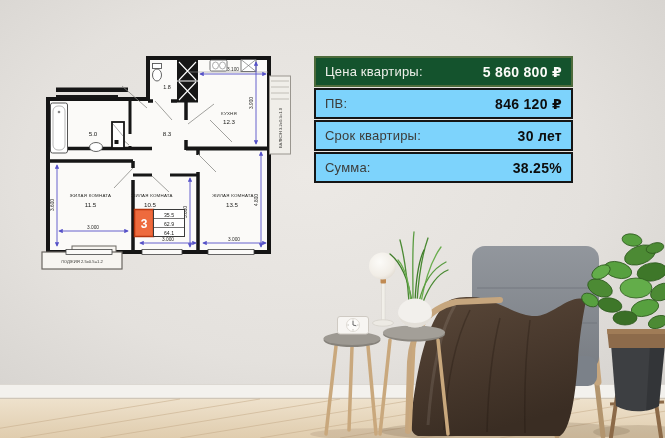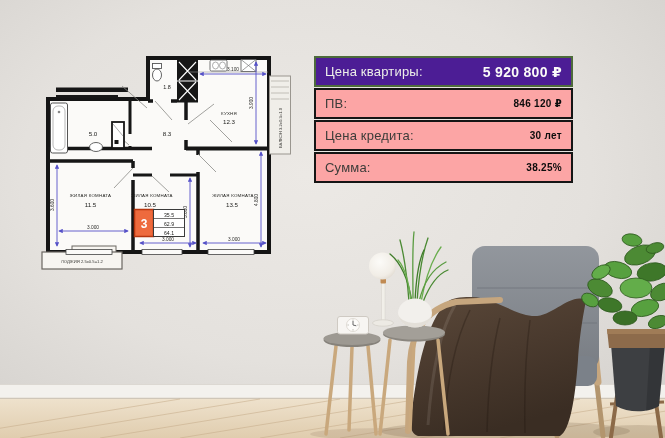--- a/index.html
+++ b/index.html
@@ -14,25 +14,25 @@
   .rlabel{font-size:4.4px;fill:#22221f;letter-spacing:.25px}
   .rarea{font-size:6.2px;fill:#1c1c1a}
   .rsmall{font-size:5.4px;fill:#1c1c1a}
   .dim{font-size:4.8px;fill:#2e2e2c}
   .tiny{font-size:4.2px;fill:#3a3a37}
   .stampnum{font-size:12px;font-weight:700;fill:#ffffff}
   .stampval{font-size:5.2px;fill:#222220}
   
   .price-table{position:absolute;left:314px;top:56px;width:259px}
   .pt-row,.pt-header{display:flex;justify-content:space-between;align-items:center;
-    height:27px;border:2px solid #151515;background:#fca5a5;margin-bottom:1px;padding:0 9px}
-  .pt-header{background:#4c1d95;border-color:#4d6b3b}
+    height:27px;border:2px solid #151515;background:#7dd3fc;margin-bottom:1px;padding:0 9px}
+  .pt-header{background:#14532d;border-color:#4d6b3b}
   .pt-label{font-size:13px;color:#3c3c39;letter-spacing:.2px;white-space:nowrap}
   .pt-header .pt-label{color:#edefe9}
-  .pt-value{font-weight:700;font-size:10px;color:#0d0d0d;letter-spacing:.3px;white-space:nowrap}
+  .pt-value{font-weight:700;font-size:14px;color:#0d0d0d;letter-spacing:.3px;white-space:nowrap}
   .pt-header .pt-value{color:#fbfbf8;font-size:14px}
 </style>
 </head>
 <body>
 
 <div class="stage">
 
   <svg class="scene" width="665" height="438" viewBox="0 0 665 438">
     <defs>
       <radialGradient id="wallG" cx="46%" cy="40%" r="78%">
@@ -310,28 +310,28 @@
       <path d="M153.5,218.5 H184.5 M153.5,227.5 H184.5" stroke="#3a3a3a" stroke-width="0.7"></path>
       <text class="stampval" x="169" y="216.5" text-anchor="middle">35.5</text>
       <text class="stampval" x="169" y="225.5" text-anchor="middle">62.9</text>
       <text class="stampval" x="169" y="234.5" text-anchor="middle">64.1</text>
     </g>
   </svg>
 
   <div class="price-table">
     <div class="pt-header">
       <span class="pt-label">Цена квартиры:</span>
-      <span class="pt-value">5 920 800 ₽</span>
+      <span class="pt-value">5 860 800 ₽</span>
     </div>
     <div class="pt-row">
       <span class="pt-label">ПВ:</span>
       <span class="pt-value">846 120 ₽</span>
     </div>
     <div class="pt-row">
-      <span class="pt-label">Цена кредита:</span>
+      <span class="pt-label">Срок квартиры:</span>
       <span class="pt-value">30 лет</span>
     </div>
     <div class="pt-row">
       <span class="pt-label">Сумма:</span>
       <span class="pt-value">38.25%</span>
     </div>
   </div>
 
 </div>
 

